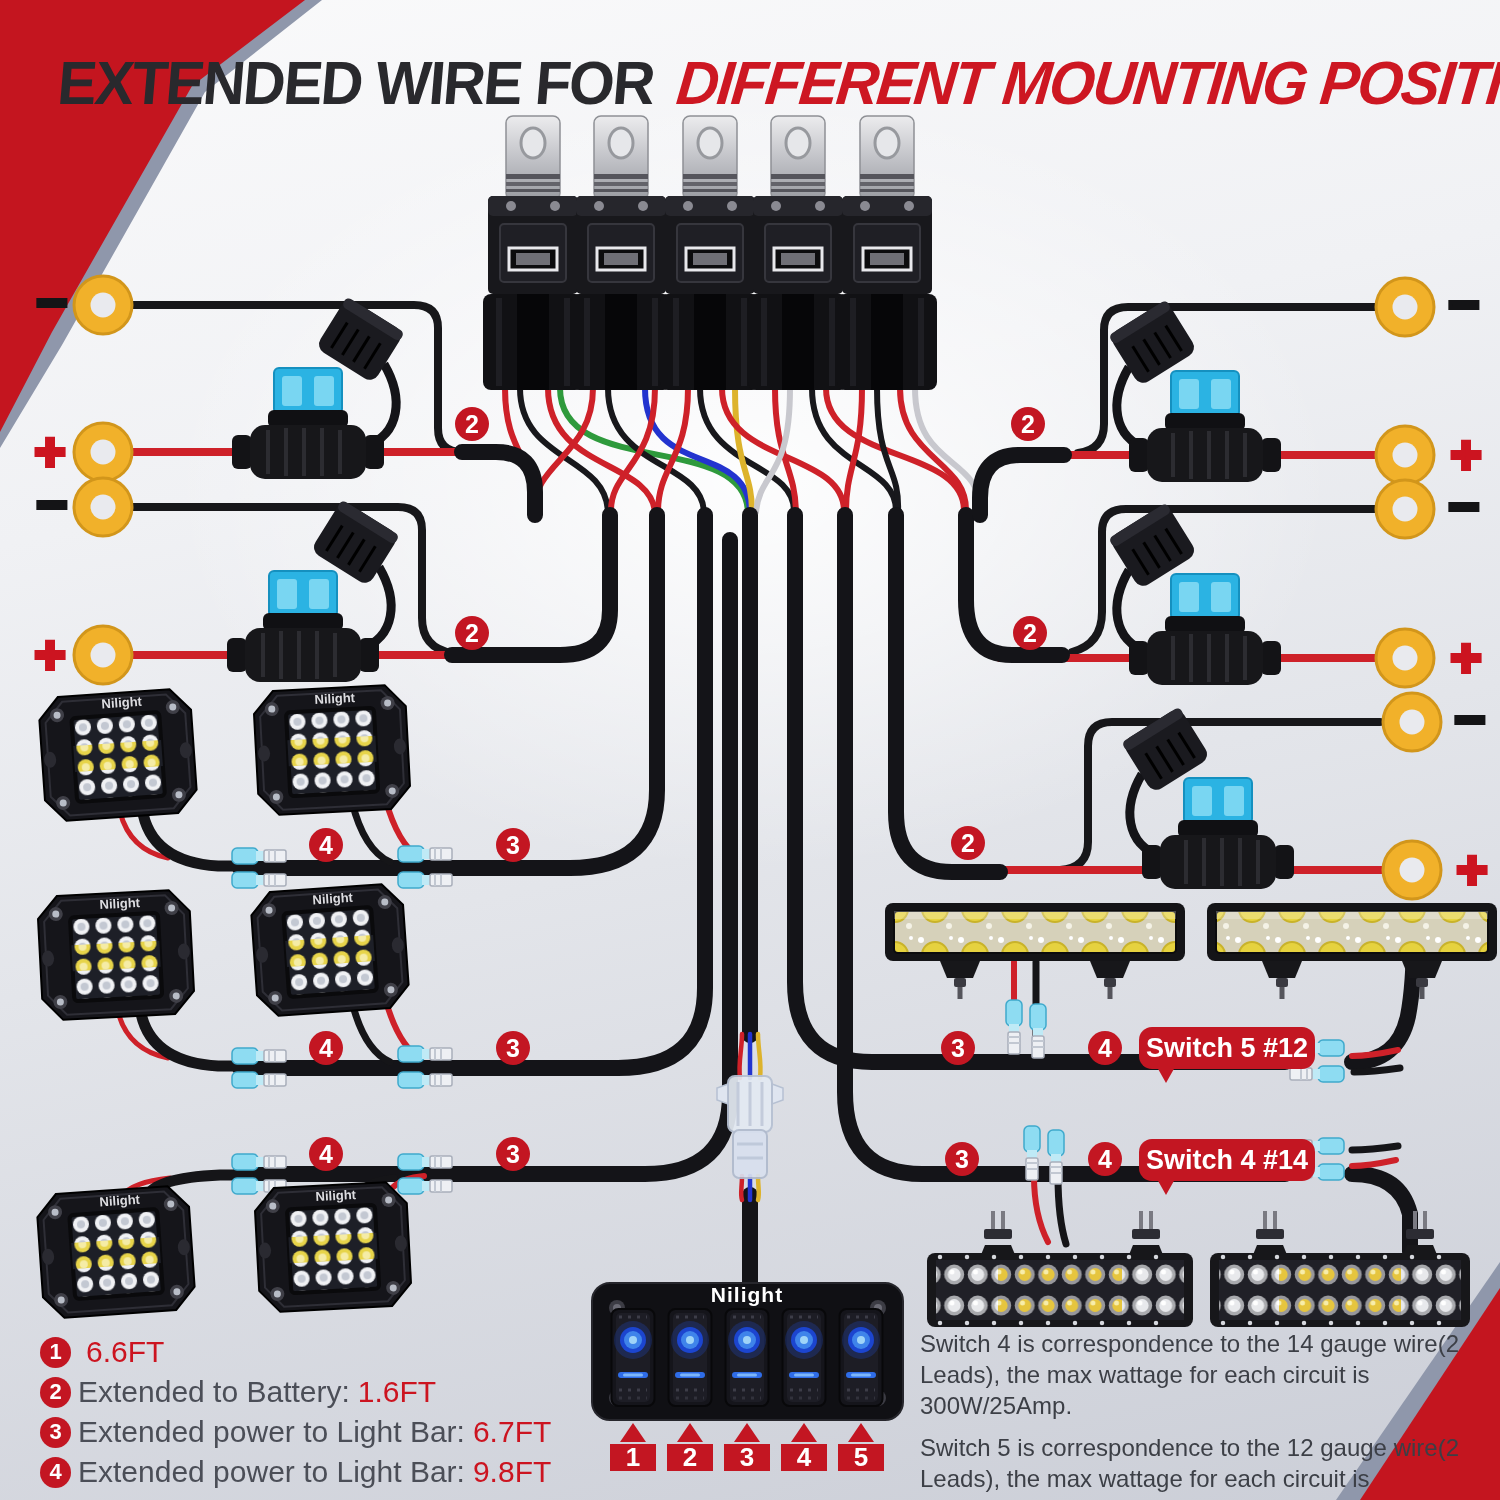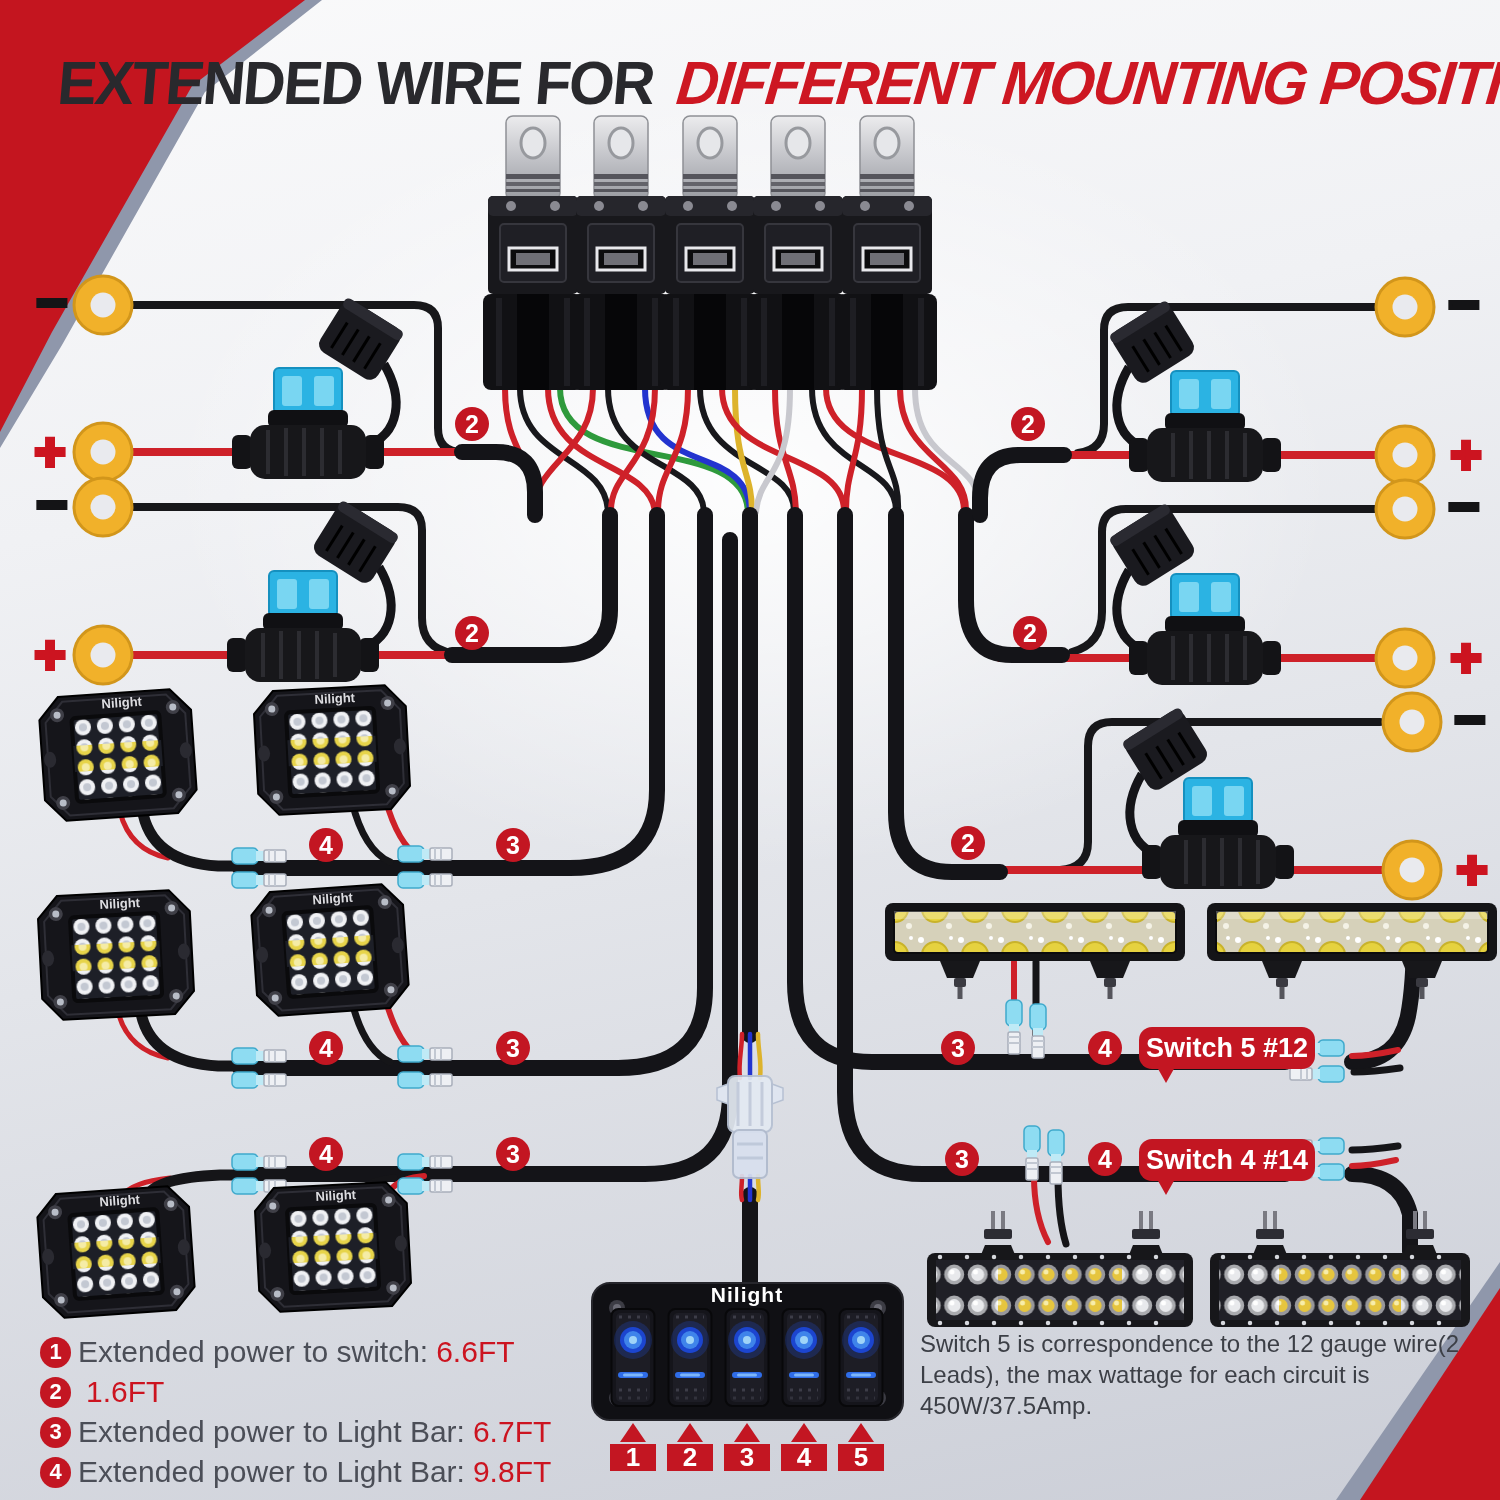--- a/index.html
+++ b/index.html
@@ -574,36 +574,37 @@
 </svg>
 
 <div class="title">
   <span class="t-dark">EXTENDED WIRE FOR</span>
   <span class="t-red">DIFFERENT MOUNTING POSITION</span>
 </div>
 
 <div class="legend">
   <div class="legend-row">
     <span class="lnum">1</span>
-    <span>Extended power to switch: </span>
     <span class="lval">6.6FT</span>
   </div>
   <div class="legend-row">
     <span class="lnum">2</span>
+    <span>Extended to Battery: </span>
     <span class="lval">1.6FT</span>
   </div>
   <div class="legend-row">
     <span class="lnum">3</span>
     <span>Extended power to Light Bar: </span>
     <span class="lval">6.7FT</span>
   </div>
   <div class="legend-row">
     <span class="lnum">4</span>
     <span>Extended power to Light Bar: </span>
     <span class="lval">9.8FT</span>
   </div>
 </div>
 
 <div class="notes">
+  <p>Switch 4 is correspondence to the 14 gauge wire(2 Leads), the max wattage for each circuit is 300W/25Amp.</p>
   <p>Switch 5 is correspondence to the 12 gauge wire(2 Leads), the max wattage for each circuit is 450W/37.5Amp.</p>
 </div>
 
 </div>
 
 </body></html>

